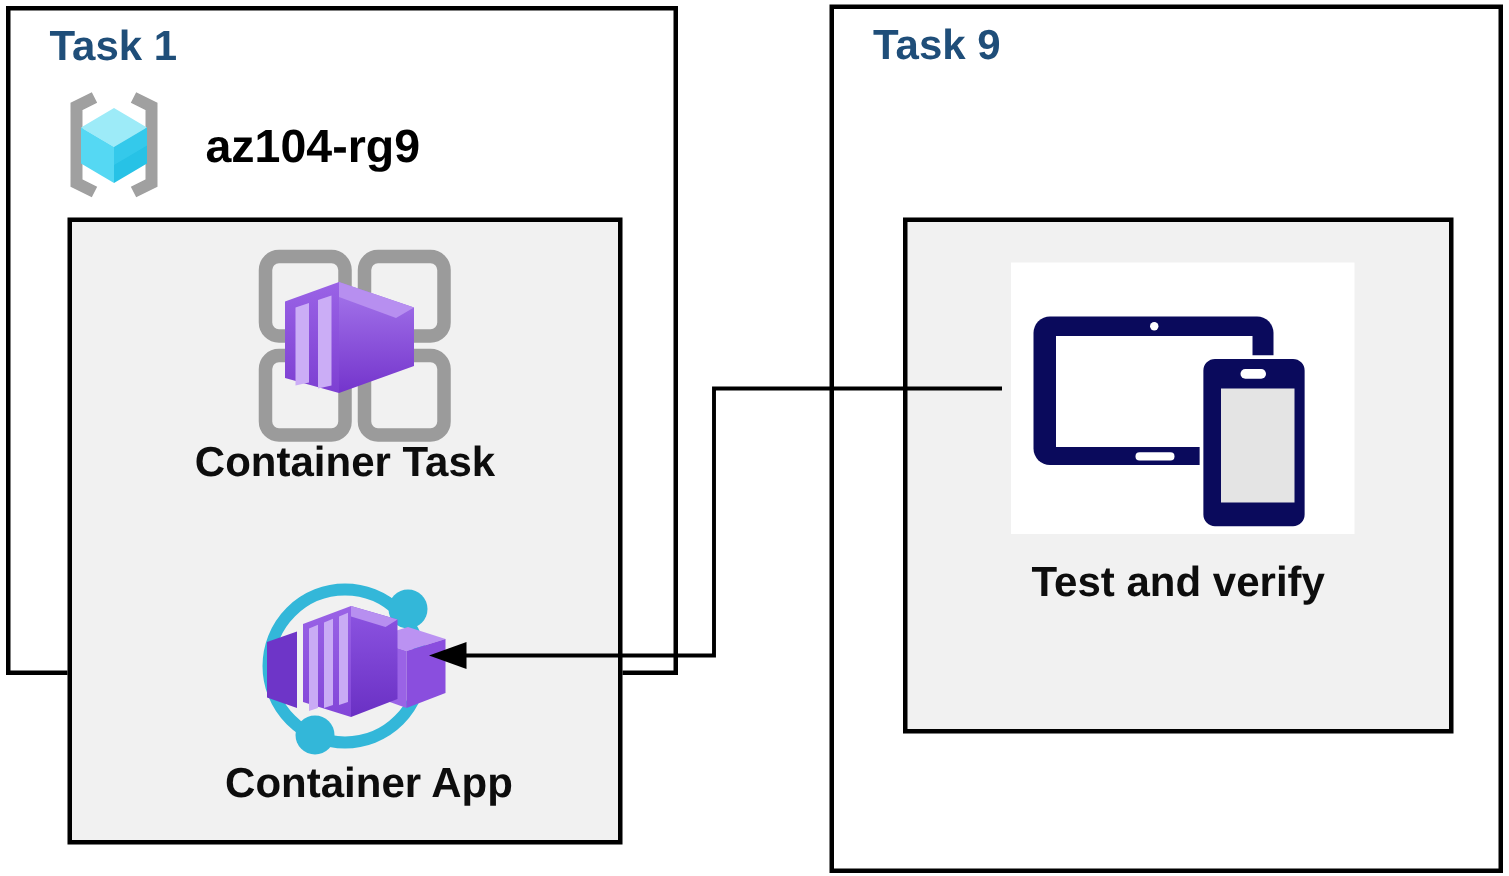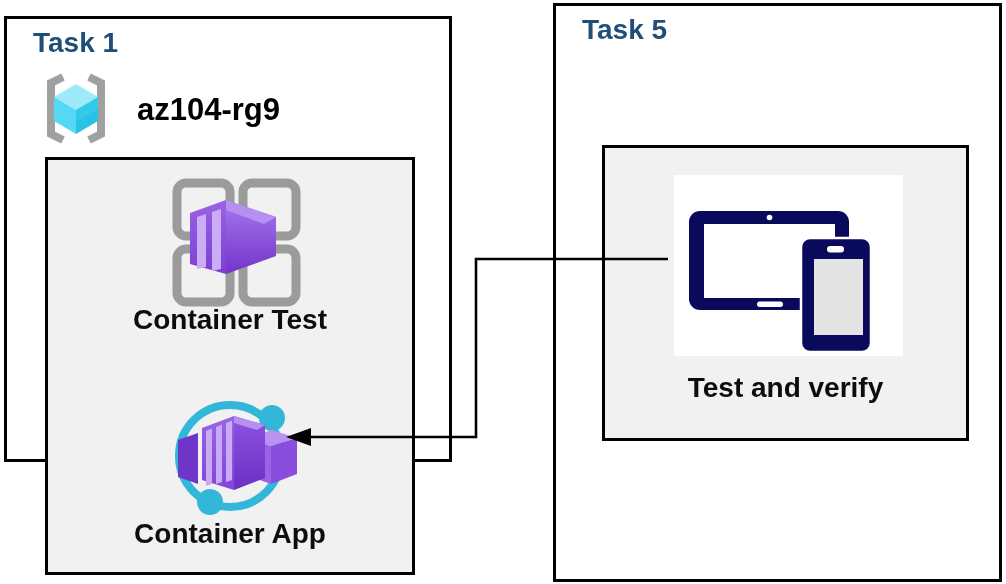--- a/index.html
+++ b/index.html
@@ -1,33 +1,33 @@
 <!DOCTYPE html>
 <html><head>
 <meta charset="utf-8">
 <style>
   html,body{margin:0;padding:0;background:#ffffff;}
   .canvas{
     position:relative;width:1006px;height:584px;background:#ffffff;
     font-family:"Liberation Sans",sans-serif;overflow:hidden;
   }
   .task-box{position:absolute;background:#ffffff;border:3px solid #000000;box-sizing:border-box;}
-  .task1{left:4px;top:16px;width:448px;height:446px;}
+  .task1{left:4px;top:4px;width:448px;height:446px;}
   .task2{left:553px;top:3px;width:449px;height:579px;}
   .task-title{
     position:absolute;left:26px;top:8px;
     font-size:28px;font-weight:bold;color:#1f4e79;letter-spacing:0;
   }
   .rg-row{position:absolute;left:30px;top:52px;display:flex;align-items:center;justify-content:center;}
   .rg-name{font-size:31px;font-weight:bold;color:#000000;margin-left:22px;}
   .inner-box{
     position:absolute;background:#f1f1f1;border:3px solid #000000;box-sizing:border-box;
   }
   .t1-inner{left:38px;top:138px;width:370px;height:418px;}
-  .t2-inner{left:46px;top:139px;width:367px;height:296px;}
+  .t2-inner{left:46px;top:139px;width:367px;height:344px;}
   .icon-abs{position:absolute;}
   .node-label{
     position:absolute;left:0;width:100%;text-align:center;
     font-size:28px;font-weight:bold;color:#0d0d0d;line-height:35px;
   }
   .white-tile{position:absolute;left:69px;top:27px;width:229px;height:181px;background:#ffffff;}
   .overlay{position:absolute;left:0;top:0;width:1006px;height:584px;pointer-events:none;z-index:50;}
 </style>
 </head>
 <body>
@@ -67,21 +67,21 @@
         <rect x="7" y="73" width="53" height="53" rx="9" fill="none" stroke="#9b9b9b" stroke-width="9"></rect>
         <rect x="73" y="73" width="53" height="53" rx="9" fill="none" stroke="#9b9b9b" stroke-width="9"></rect>
         <polygon points="56,24 106,41 106,80 56,98" fill="url(#envBody)"></polygon>
         <polygon points="56,24 106,41 94,48 56,34" fill="#b78ff0"></polygon>
         <polygon points="20,37 56,24 56,98 20,88" fill="url(#envFront)"></polygon>
         <polygon points="27,41 36,38 36,91 27,93" fill="#cbadf6"></polygon>
         <polygon points="42,36 51,33 51,93 42,95" fill="#cbadf6"></polygon>
       </svg>
 
       <div class="node-label" style="top:142px;">
-        <div>Container Test</div>
+        <div>Container Task</div>
       </div>
 
       <svg class="icon-abs" style="left:122px;top:236px;" width="132" height="132" viewBox="0 0 132 132">
         <defs>
           <linearGradient id="appFront" x1="0" y1="0" x2="0" y2="1">
             <stop offset="0" stop-color="#9a63e6"></stop>
               <stop offset="1" stop-color="#8246d8"></stop>
           </linearGradient>
           <linearGradient id="appBody" x1="0" y1="0" x2="0" y2="1">
             <stop offset="0" stop-color="#8d55e2"></stop>
@@ -98,26 +98,26 @@
         <polygon points="101,50 127,42 127,78 101,88" fill="#8a4ede"></polygon>
 
         <polygon points="64,20 95,29 95,82 64,94" fill="url(#appBody)"></polygon>
         <polygon points="64,20 95,29 87,34 64,27" fill="#b78ff0"></polygon>
         <polygon points="32,32 64,20 64,94 32,84" fill="url(#appFront)"></polygon>
         <polygon points="36,35 42,32.5 42,88 36,90" fill="#c9abf5"></polygon>
         <polygon points="46,31 52,28.5 52,86 46,88" fill="#c9abf5"></polygon>
         <polygon points="56,27 62,24.5 62,84 56,86" fill="#c9abf5"></polygon>
       </svg>
 
-      <div class="node-label" style="top:356px;">Container App</div>
+      <div class="node-label" style="top:356px;margin-left:16px;">Container App</div>
     </div>
   </div>
 
   <div class="task-box task2">
-    <div class="task-title">Task 5</div>
+    <div class="task-title">Task 9</div>
 
     <div class="inner-box t2-inner">
       <div class="white-tile">
         <svg width="229" height="181" viewBox="0 0 229 181">
 
           <rect x="15" y="36" width="160" height="99" rx="11" fill="#0a0a5c"></rect>
           <rect x="30" y="49" width="131" height="74" fill="#ffffff"></rect>
           <circle cx="95.5" cy="42.5" r="2.8" fill="#ffffff"></circle>
           <rect x="83" y="126.5" width="26" height="5.5" rx="2.7" fill="#ffffff"></rect>
 

